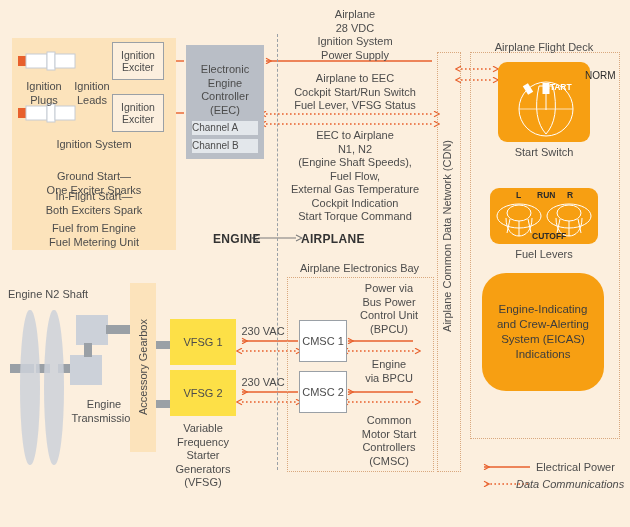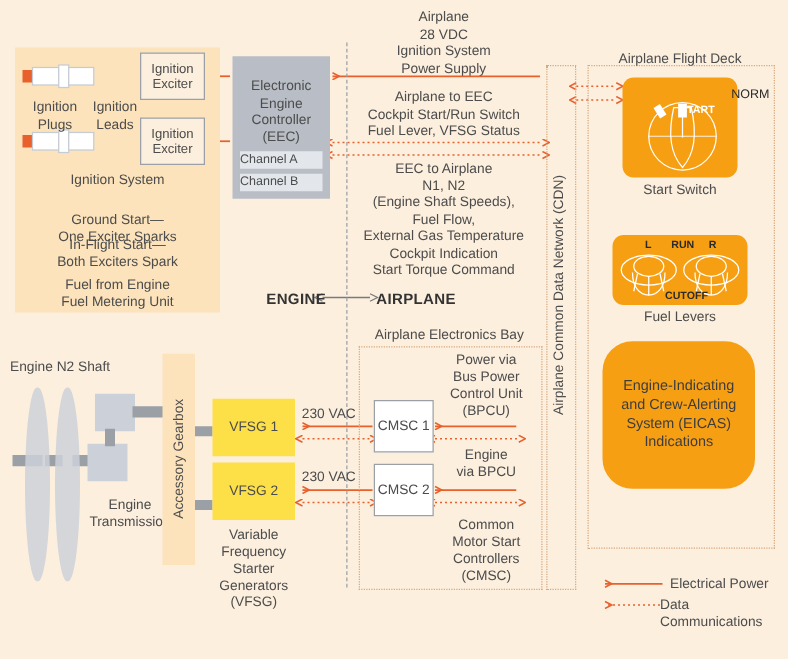--- a/index.html
+++ b/index.html
@@ -321,15 +321,15 @@
   <div class="abs txt ctr" style="left:490px;top:248px;width:108px;">Fuel Levers</div>
 
   <div class="abs orange-big blk" style="left:482px;top:273px;width:122px;height:118px;">
     <span class="txt" style="color:#3d3d3d;font-size:11.5px;line-height:15px;">Engine-Indicating
 and Crew-Alerting
 System (EICAS)
 Indications</span>
   </div>
 
   <div class="abs txt" style="left:536px;top:461px;">Electrical Power</div>
-  <div class="abs txt" style="left:528px;top:478px;">Data Communications</div>
+  <div class="abs txt" style="left:516px;top:478px;font-style:italic;">Data Communications</div>
 
 </div>
 
 </body></html>

